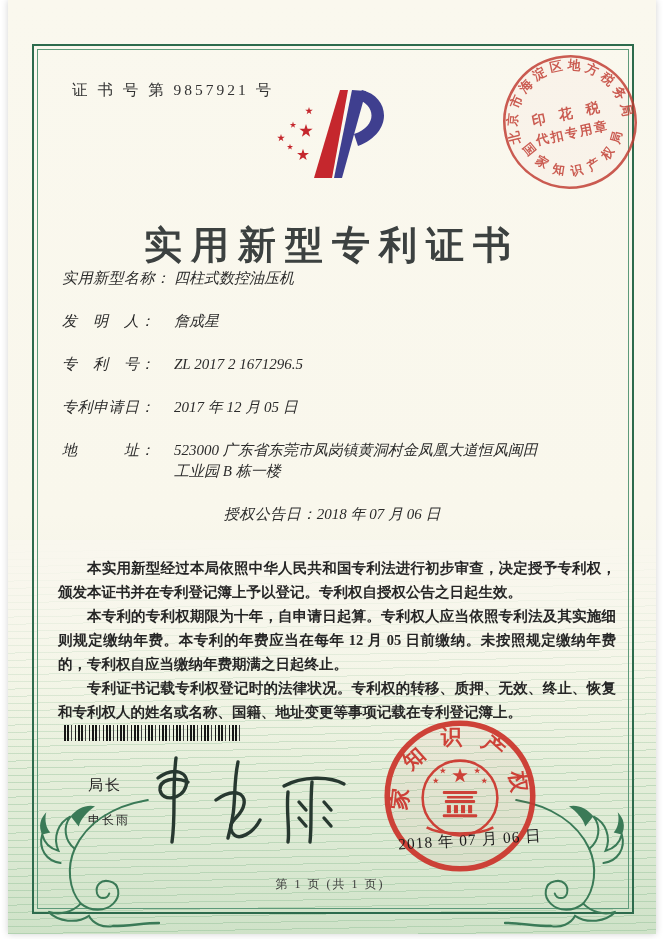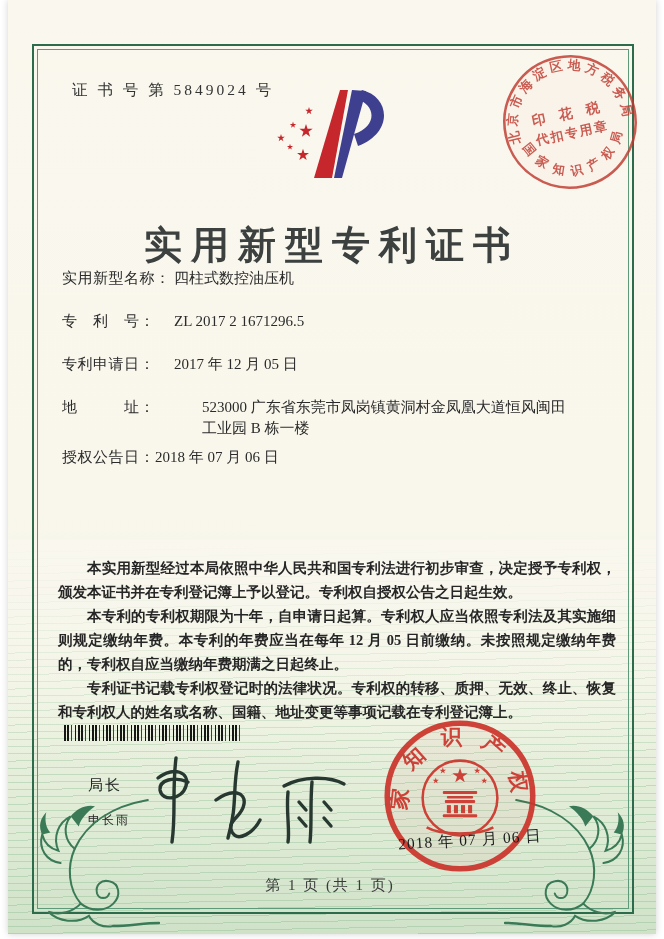--- a/index.html
+++ b/index.html
@@ -18,40 +18,40 @@
       linear-gradient(180deg, rgba(249,247,238,1) 0%, rgba(249,247,238,.7) 20%, rgba(249,247,238,0) 58%),
       repeating-linear-gradient(179deg, rgba(104,168,118,0) 0 4.6px, rgba(104,168,118,.28) 4.6px 5.6px, rgba(104,168,118,0) 5.6px 7.2px);
   }
   .frame{position:absolute;left:24px;top:44px;width:598px;height:866px;border:2.5px solid #2d6b4d;}
   .frame-inner{position:absolute;left:3px;top:3px;right:3px;bottom:3px;border:1px solid #5d9a7a;}
   .cert-no{position:absolute;left:64px;top:80px;font-size:15.5px;letter-spacing:3px;color:#333;}
   .logo{position:absolute;left:268px;top:74px;width:110px;height:112px;}
   .tax-stamp{position:absolute;left:480px;top:40px;width:164px;height:164px;transform:rotate(-12deg);opacity:.82;z-index:5;}
   .doc-title{position:absolute;left:0;top:182px;width:648px;text-align:center;
     font-size:38px;font-weight:700;letter-spacing:9px;color:#3c4140;margin-top:38px;}
-  .fields{position:absolute;left:54px;top:268px;width:540px;font-size:15px;}
+  .fields{position:absolute;left:54px;top:268px;width:540px;font-size:15px;font-style:italic;}
   .field-row{display:flex;line-height:21px;margin-bottom:22px;}
   .field-label{width:112px;flex:none;letter-spacing:.5px;}
   .field-value{flex:1;}
   .addr .field-value div{line-height:21px;}
-  .addr{margin-bottom:8px;gap:28px;}
-  .grant-row{display:flex;justify-content:space-between;line-height:21px;}
+  .addr{margin-bottom:22px;}
+  .grant-row{display:flex;justify-content:center;line-height:21px;}
   .grant-pair{display:flex;}
   .paras{position:absolute;left:50px;top:556px;width:558px;font-size:14.5px;line-height:24px;
     text-align:justify;color:#262626;}
   .paras p{margin:0;text-indent:2em;font-weight:bold;}
   .barcode{position:absolute;left:56px;top:725px;width:178px;height:16px;
     background:repeating-linear-gradient(90deg,#161616 0 2px,transparent 2px 3px,#161616 3px 5px,transparent 5px 7px,#3d3d3d 7px 8px,transparent 8px 11px,#161616 11px 12px,transparent 12px 14px);}
   .signer-role{position:absolute;left:80px;top:776px;font-size:15px;letter-spacing:2px;color:#222;text-align:right;}
   .signer-name{position:absolute;left:80px;top:812px;font-size:12px;letter-spacing:2px;color:#222;}
   .signature{position:absolute;left:134px;top:744px;width:216px;height:108px;}
   .seal{position:absolute;left:356px;top:700px;width:192px;height:192px;opacity:.93;z-index:4;}
   .seal-date{position:absolute;left:372px;top:830px;width:180px;font-size:15.5px;color:#1c1c1c;
     letter-spacing:1px;transform:rotate(-3.5deg);z-index:6;text-align:center;}
-  .footer{position:absolute;left:0;top:876px;width:644px;text-align:center;font-size:15px;color:#3a3a3a;letter-spacing:2px;}
+  .footer{position:absolute;left:0;top:876px;width:644px;text-align:center;font-size:12px;color:#3a3a3a;letter-spacing:2px;}
   .ornament{position:absolute;width:132px;height:132px;z-index:3;}
   .ornament.left{left:20px;top:796px;}
   .ornament.right{left:496px;top:796px;transform:scaleX(-1);}
   svg text{font-family:"Liberation Serif","DejaVu Serif",serif;}
 </style>
 </head>
 <body>
 
 <svg width="0" height="0" style="position:absolute" aria-hidden="true">
   <defs>
@@ -86,21 +86,21 @@
       <path d="M52,106 C44,114 32,118 20,114 C30,124 48,126 60,118 C64,126 74,130 84,128"></path>
       <path d="M52,106 C62,114 76,114 84,106 C92,98 90,86 80,84 C72,82 66,88 68,96 C70,102 78,102 80,96"></path>
       <path d="M84,128 C100,128 114,125 129,125" stroke-width="2.5"></path>
     </g>
     <g fill="#3a7a57">
       <path d="M42,20 C48,12 58,8 66,10 C58,16 52,22 50,30 Z"></path>
       <path d="M14,38 C10,30 12,22 18,16 C16,24 18,32 22,36 Z"></path>
     </g>
   </svg>
 
-  <div class="cert-no">证 书 号 第 5849024 号</div>
+  <div class="cert-no">证 书 号 第 9857921 号</div>
 
   <svg class="logo" viewBox="0 0 110 112">
     <g fill="#c5272d">
       <use href="#star" transform="translate(33,37) scale(4)"></use>
       <use href="#star" transform="translate(17,51) scale(3.4)"></use>
       <use href="#star" transform="translate(30,57) scale(7)"></use>
       <use href="#star" transform="translate(5,64) scale(4)"></use>
       <use href="#star" transform="translate(14,73) scale(3.2)"></use>
       <use href="#star" transform="translate(27,81) scale(6.3)"></use>
       <path d="M64,16 L72,16 L56,104 L38,104 Z"></path>
@@ -126,20 +126,24 @@
     <text x="80" y="76" font-size="13.5" fill="#c0392f" letter-spacing="5" font-weight="bold" text-anchor="middle">印 花 税</text>
     <text x="80" y="95" font-size="12.5" fill="#c0392f" letter-spacing="2" font-weight="bold" text-anchor="middle">代扣专用章</text>
   </svg>
 
   <div class="doc-title">实用新型专利证书</div>
 
   <div class="fields">
     <div class="field-row">
       <span class="field-label">实用新型名称：</span>
       <span class="field-value">四柱式数控油压机</span>
+    </div>
+    <div class="field-row">
+      <span class="field-label">发　明　人：</span>
+      <span class="field-value">詹成星</span>
     </div>
     <div class="field-row">
       <span class="field-label">专　利　号：</span>
       <span class="field-value">ZL 2017 2 1671296.5</span>
     </div>
     <div class="field-row">
       <span class="field-label">专利申请日：</span>
       <span class="field-value">2017 年 12 月 05 日</span>
     </div>
     <div class="field-row addr">

